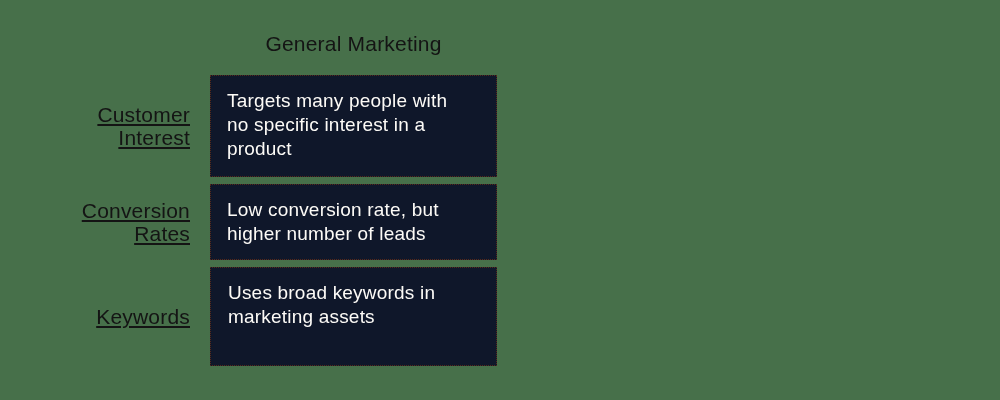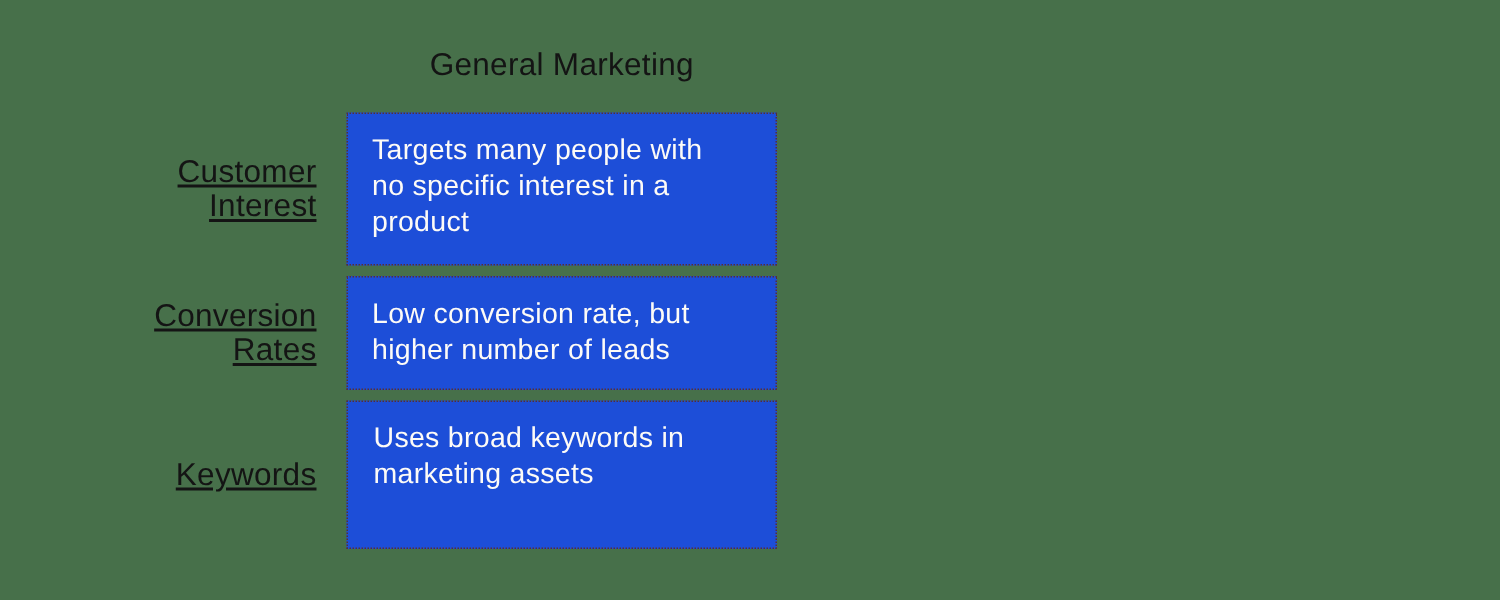--- a/index.html
+++ b/index.html
@@ -13,21 +13,20 @@
   }
   .grid {
     position: absolute;
     left: 0;
     top: 0;
     display: grid;
     grid-template-columns: 190px 20px 287px 32px 311px; 
     grid-template-rows: 68px 102px 76px 99px;
     row-gap: 7px;
     width: 940px;
-    margin-left: 21px;
   }
   .col-header {
     display: flex;
     align-items: flex-end;
     justify-content: center;
     padding-bottom: 12px;
     font-size: 21px;
     font-weight: 500;
     color: #141414;
     letter-spacing: 0.2px;
@@ -47,21 +46,21 @@
   .cell {
     border: 1px dotted rgba(98, 45, 25, 0.85);
     padding: 13px 14px 0 16px;
     font-size: 19px;
     line-height: 24px;
     color: #FDFBF7;
     white-space: pre-line;
     box-sizing: border-box;
     letter-spacing: 0.2px;
   }
-  .cell.general { background: #1d4ed8; }
+  .cell.general { background: #0f172a; }
   .cell.niche   { background: #E8523F; }
 
   
   .c1 { grid-column: 1; text-decoration: underline; }
   .c3 { grid-column: 3; }
   .c5 { grid-column: 5; }
   .r1 { grid-row: 1; }
   .r2 { grid-row: 2; }
   .r3 { grid-row: 3; }
   .r4 { grid-row: 4; padding-left: 17px; }

